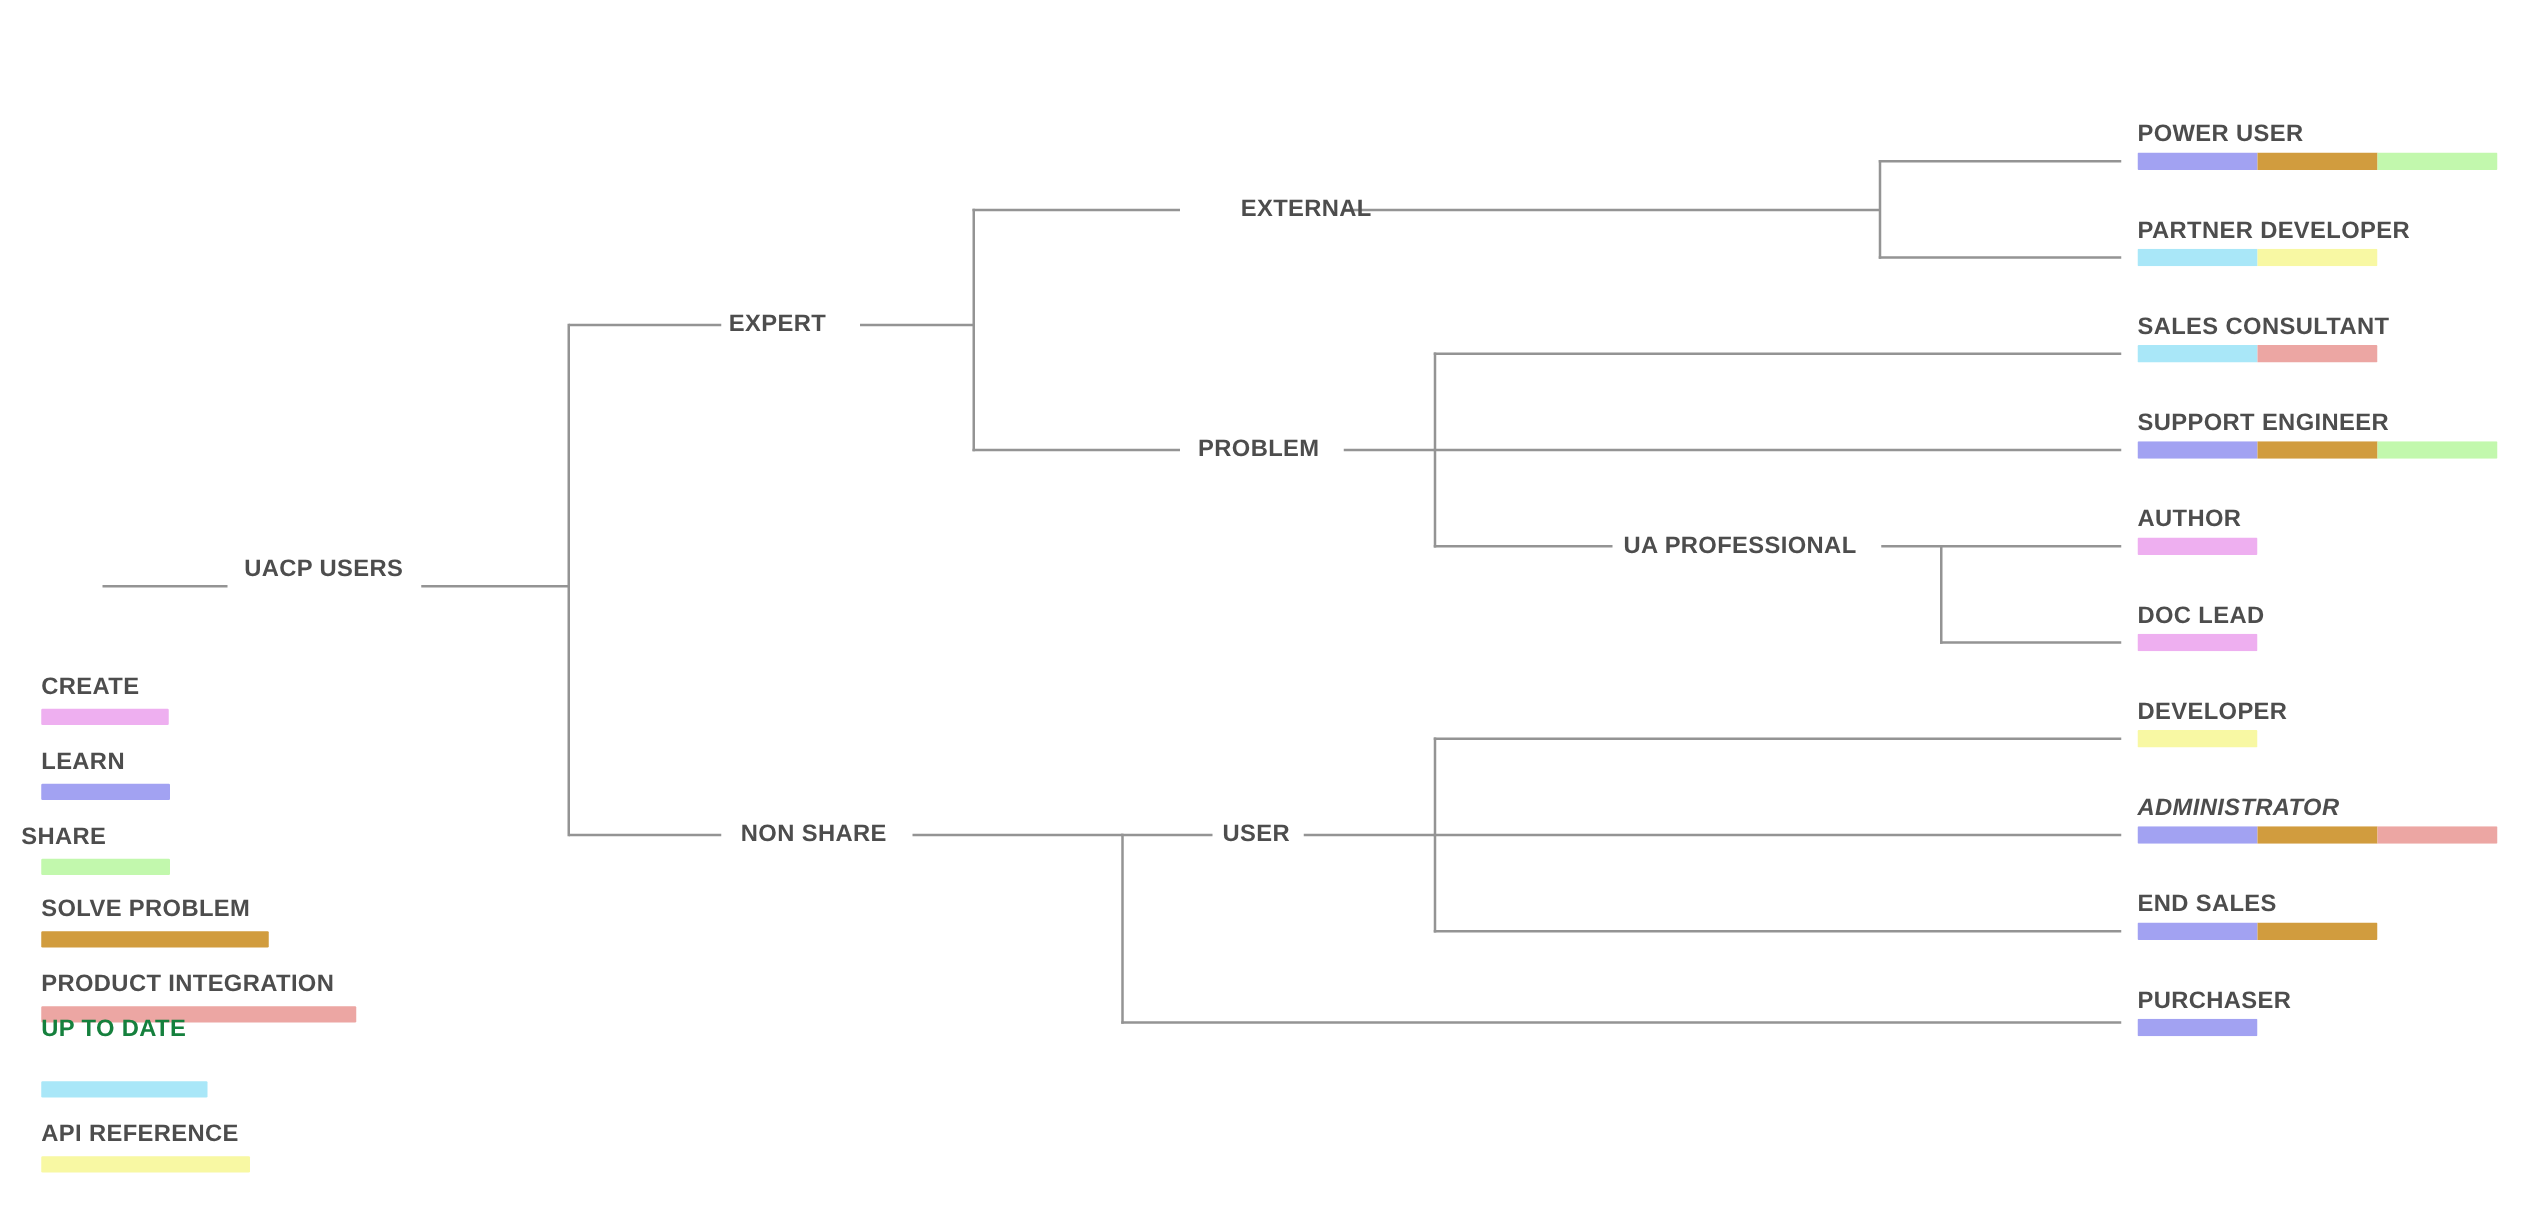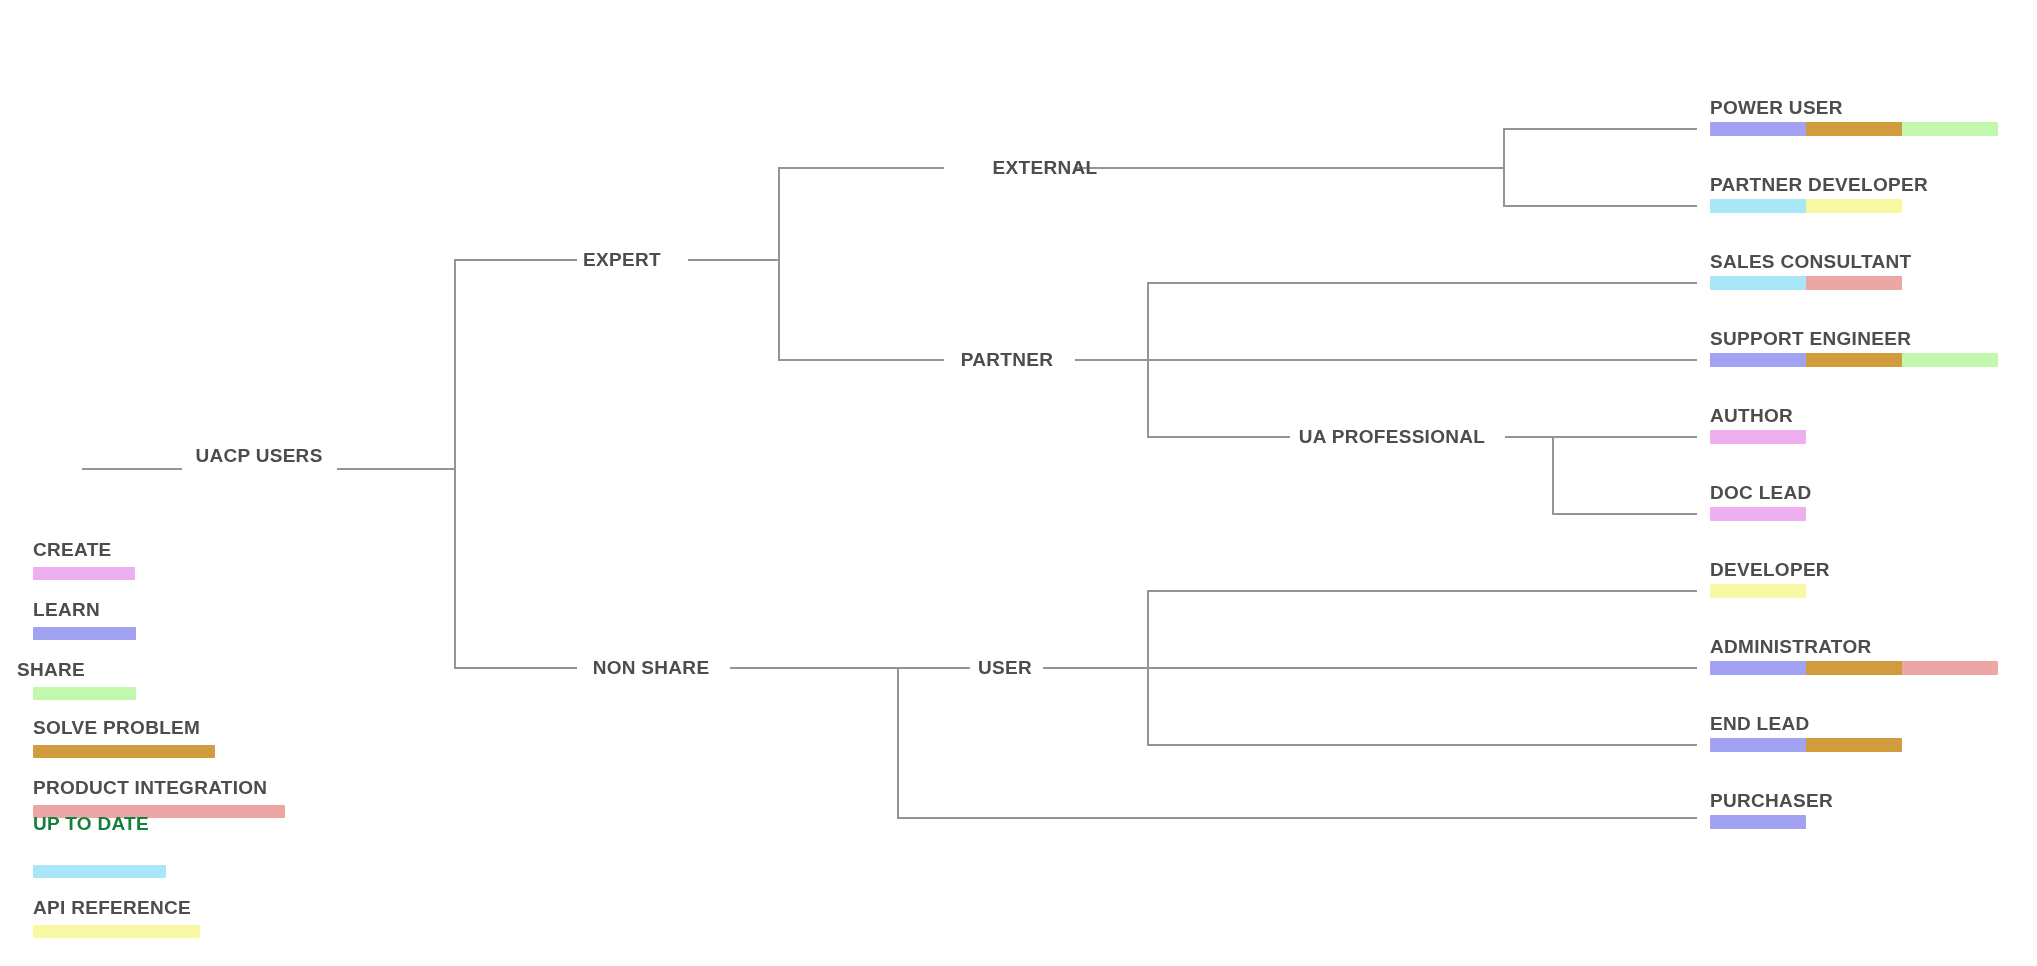--- a/index.html
+++ b/index.html
@@ -62,21 +62,21 @@
       <div class="vline" style="left: 1503px; top: 128px; height: 79px; background: rgb(148, 148, 148);"></div>
       <div class="vline" style="left: 1147px; top: 282px; height: 156px; background: rgb(148, 148, 148);"></div>
       <div class="vline" style="left: 1552px; top: 436px; height: 79px; background: rgb(148, 148, 148);"></div>
       <div class="vline" style="left: 897px; top: 667px; height: 152px; background: rgb(148, 148, 148);"></div>
       <div class="vline" style="left: 1147px; top: 590px; height: 156px; background: rgb(148, 148, 148);"></div>
     </div>
   <div id="nodes-layer">
       <div class="node-label" style="left: 259px; top: 456px; color: rgb(77, 77, 77);">UACP USERS</div>
       <div class="node-label" style="left: 622px; top: 260px; color: rgb(77, 77, 77);">EXPERT</div>
       <div class="node-label" style="left: 1005px; top: 168px; color: rgb(77, 77, 77); margin-left: 40px;">EXTERNAL</div>
-      <div class="node-label" style="left: 1007px; top: 360px; color: rgb(77, 77, 77);">PARTNER</div>
+      <div class="node-label" style="left: 1007px; top: 360px; color: rgb(77, 77, 77);">PROBLEM</div>
       <div class="node-label" style="left: 1392px; top: 437px; color: rgb(77, 77, 77);">UA PROFESSIONAL</div>
       <div class="node-label" style="left: 651px; top: 668px; color: rgb(77, 77, 77);">NON SHARE</div>
       <div class="node-label" style="left: 1005px; top: 668px; color: rgb(77, 77, 77);">USER</div>
     </div>
   <div id="leaves-layer">
       <div class="leaf-label" style="left: 1710px; top: 98px; color: rgb(77, 77, 77);">POWER USER</div>
       <div class="bar" style="left: 1710px; top: 122px; height: 14px; width: 288px;">
         <div class="seg" style="width: 96px; background: rgb(162, 162, 242);"></div>
         <div class="seg" style="width: 96px; background: rgb(209, 156, 62);"></div>
         <div class="seg" style="width: 96px; background: rgb(194, 248, 173);"></div>
@@ -102,27 +102,27 @@
         <div class="seg" style="width: 96px; background: rgb(238, 175, 240);"></div>
       </div>
       <div class="leaf-label" style="left: 1710px; top: 483px; color: rgb(77, 77, 77);">DOC LEAD</div>
       <div class="bar" style="left: 1710px; top: 507px; height: 14px; width: 96px;">
         <div class="seg" style="width: 96px; background: rgb(238, 175, 240);"></div>
       </div>
       <div class="leaf-label" style="left: 1710px; top: 560px; color: rgb(77, 77, 77);">DEVELOPER</div>
       <div class="bar" style="left: 1710px; top: 584px; height: 14px; width: 96px;">
         <div class="seg" style="width: 96px; background: rgb(248, 248, 163);"></div>
       </div>
-      <div class="leaf-label" style="left: 1710px; top: 637px; color: rgb(77, 77, 77);">ADMINISTRATOR</div>
+      <div class="leaf-label" style="left: 1710px; top: 637px; color: rgb(77, 77, 77); font-style: italic;">ADMINISTRATOR</div>
       <div class="bar" style="left: 1710px; top: 661px; height: 14px; width: 288px;">
         <div class="seg" style="width: 96px; background: rgb(162, 162, 242);"></div>
         <div class="seg" style="width: 96px; background: rgb(209, 156, 62);"></div>
         <div class="seg" style="width: 96px; background: rgb(236, 166, 163);"></div>
       </div>
-      <div class="leaf-label" style="left: 1710px; top: 714px; color: rgb(77, 77, 77);">END LEAD</div>
+      <div class="leaf-label" style="left: 1710px; top: 714px; color: rgb(77, 77, 77);">END SALES</div>
       <div class="bar" style="left: 1710px; top: 738px; height: 14px; width: 192px;">
         <div class="seg" style="width: 96px; background: rgb(162, 162, 242);"></div>
         <div class="seg" style="width: 96px; background: rgb(209, 156, 62);"></div>
       </div>
       <div class="leaf-label" style="left: 1710px; top: 791px; color: rgb(77, 77, 77);">PURCHASER</div>
       <div class="bar" style="left: 1710px; top: 815px; height: 14px; width: 96px;">
         <div class="seg" style="width: 96px; background: rgb(162, 162, 242);"></div>
       </div>
     </div>
   <div id="legend-layer">

